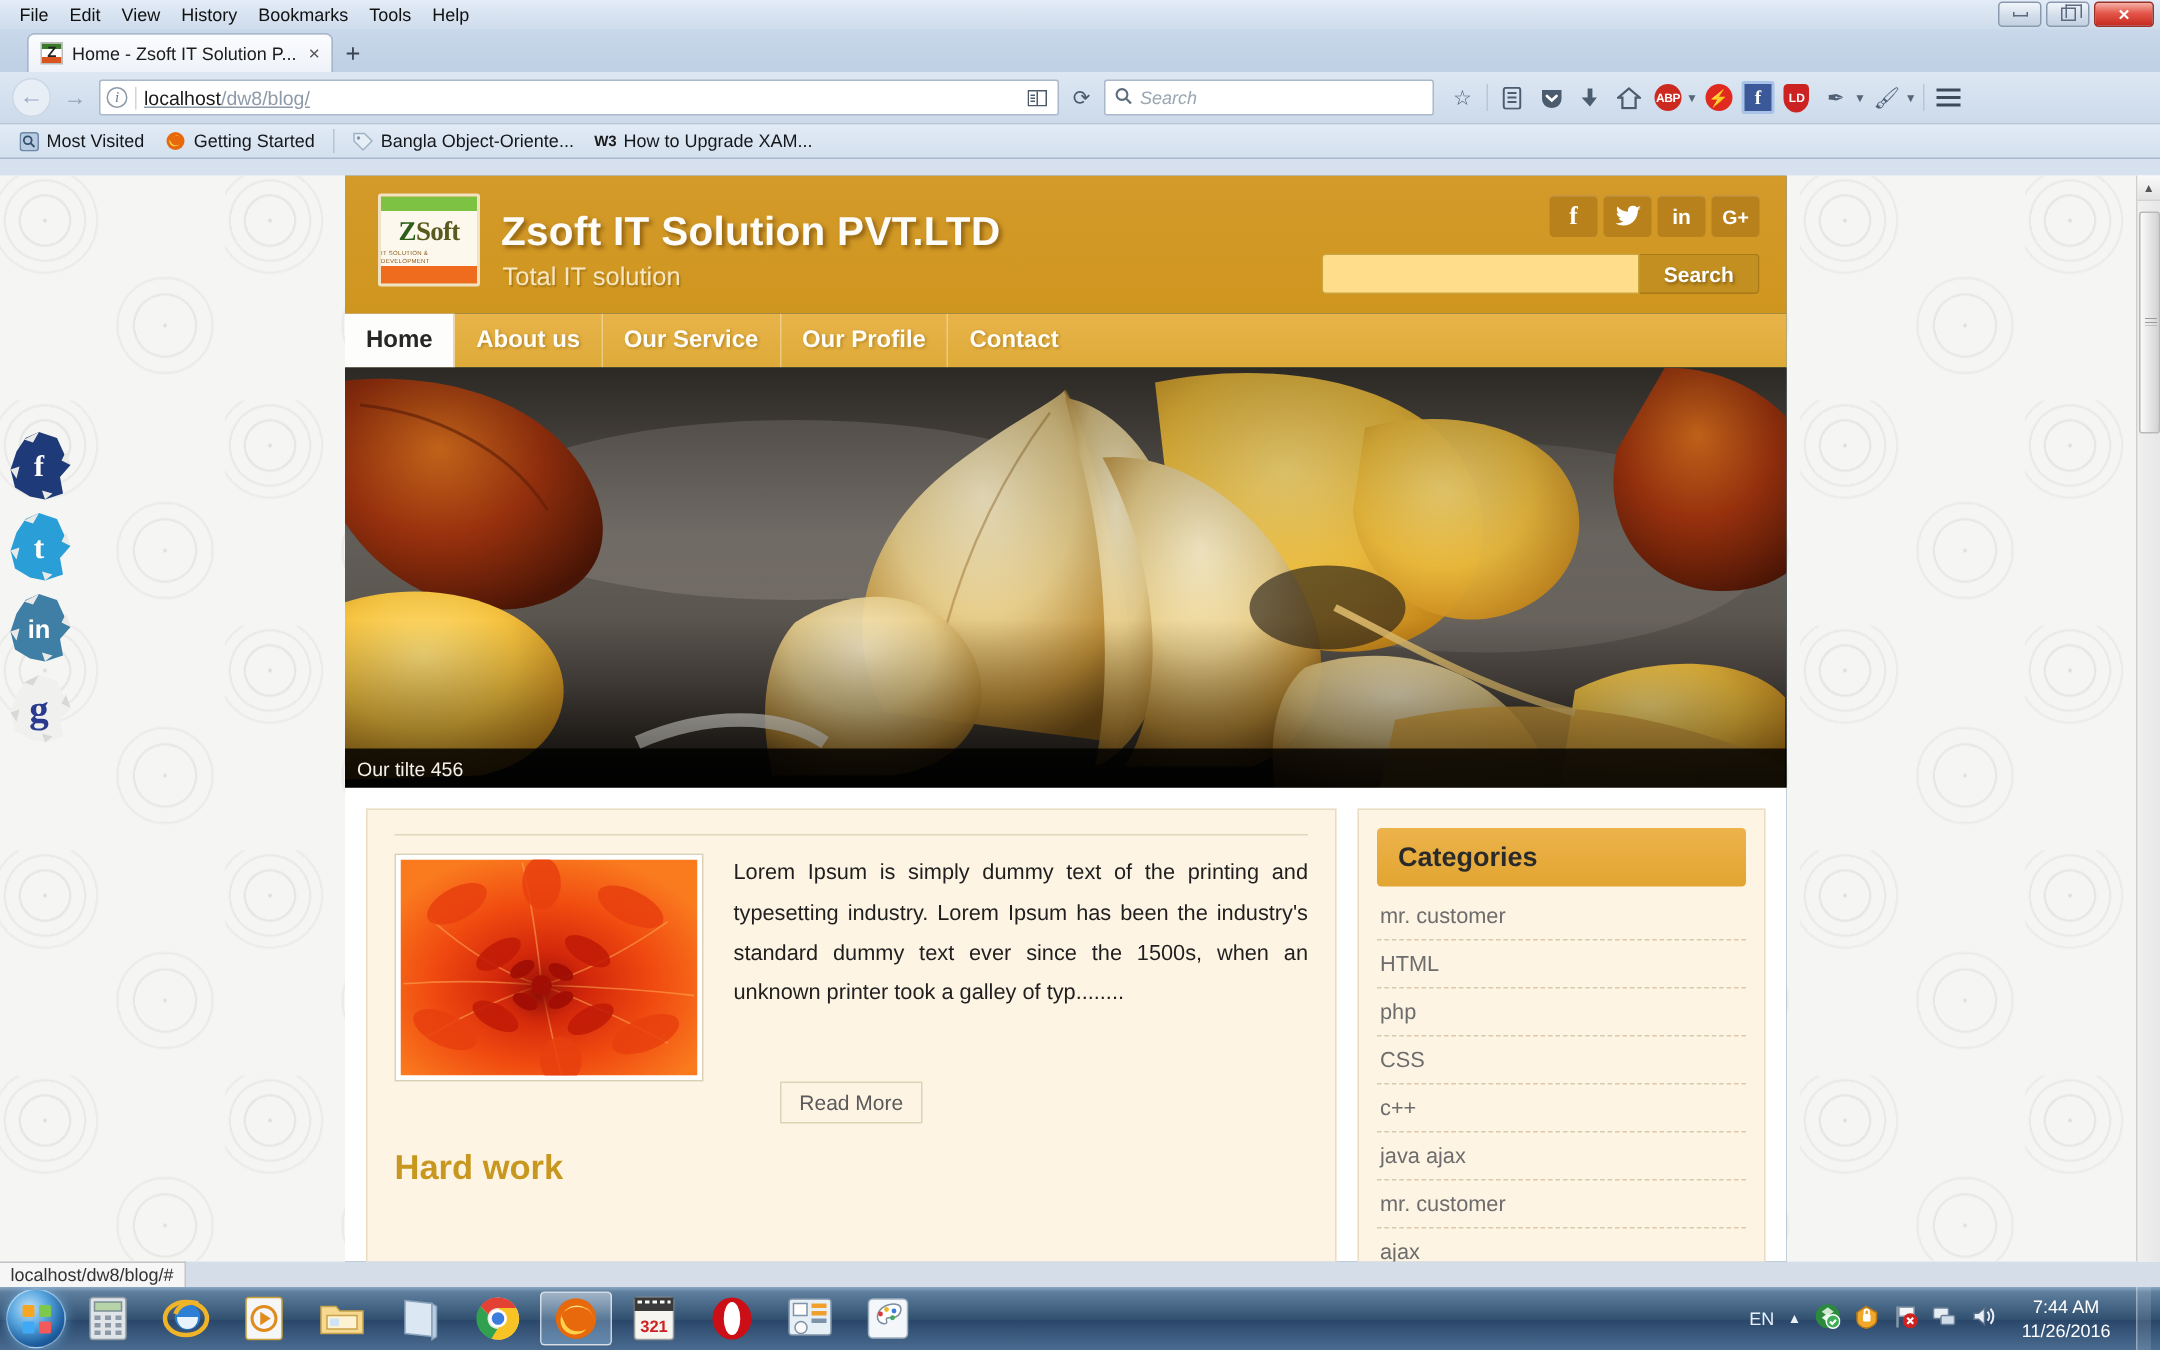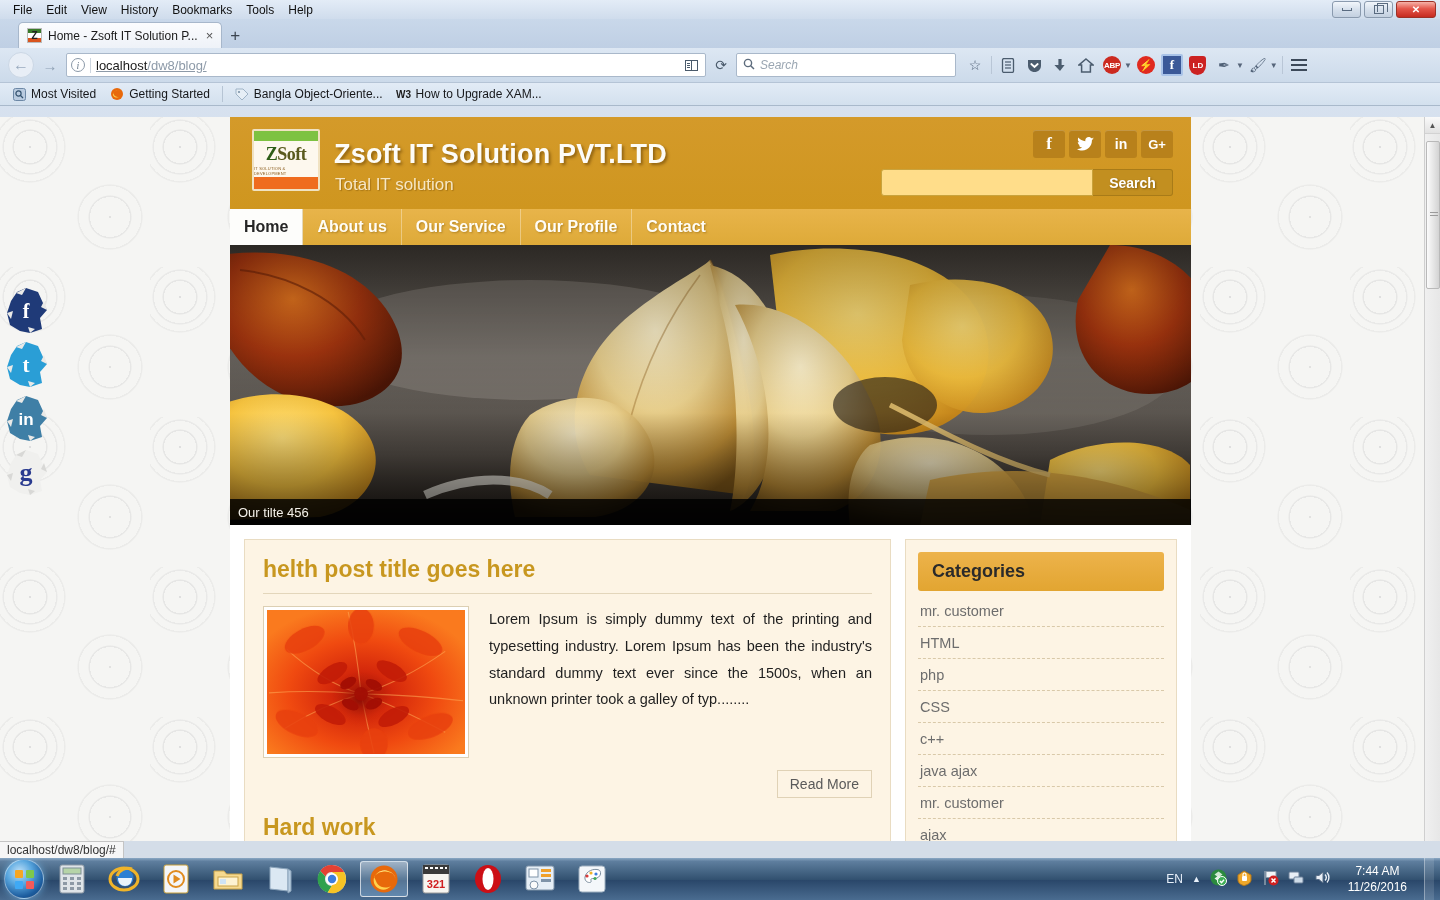--- a/index.html
+++ b/index.html
@@ -245,21 +245,21 @@
   .postmeta a { color:#7cb7e0; text-decoration:none; }
   .postbody { display: flex; gap: 20px; }
   .thumb {
     flex: 0 0 206px; height: 152px; border: 1px solid #dccfb3; background:#fff; padding:3px;
   }
   .thumbimg { width:100%; height:100%; }
   .posttext {
     flex: 1 1 auto; font-size: 14.5px; line-height: 1.85; color: #1f1f1f;
     text-align: justify;
   }
-  .readmorewrap { display:flex; justify-content:flex-end; margin-top: 12px; }
+  .readmorewrap { display:flex; justify-content:center; margin-top: 0; }
   .readmore {
     border: 1px solid #e0d2b6; background: transparent; color: #5a5a5a;
     font-size: 14px; padding: 5px 12px;
   }
   .post2title { font-size: 23px; font-weight: bold; color:#c8971f; margin-top: 16px; padding-bottom:8px;}
 
   .sidebar { flex: 0 0 272px; background:#fdf4e4; border:1px solid #e9dcc2; padding: 12px; }
   .widgethead {
     background: linear-gradient(180deg,#edb34b 0%,#e2a531 100%);
     color: #2a2a2a; font-size: 18px; font-weight: bold;
@@ -612,21 +612,20 @@
           <path d="M660 160 C700 180 760 215 820 230" stroke="#e3c070" stroke-width="5" fill="none" opacity="0.85"></path>
           <path d="M195 250 C240 230 290 230 320 250" stroke="#f2efe6" stroke-width="9" fill="none" opacity="0.75"></path>
           <rect width="961" height="280" fill="url(#shade)"></rect>
         </svg>
         <div class="bannercap">Our tilte 456</div>
       </div>
 
       <div class="content">
 
         <div class="mainpost">
-          <div class="posttitle">helth post title goes here</div>
           <div class="hr"></div>
 
           <div class="postbody">
             <div class="thumb">
               <svg class="thumbimg" viewBox="0 0 200 146" preserveAspectRatio="none">
                 <defs>
                   <radialGradient id="mum" cx="48%" cy="58%" r="62%">
                     <stop offset="0%" stop-color="#9c0f06"></stop>
                       <stop offset="25%" stop-color="#d4280b"></stop>
                     <stop offset="60%" stop-color="#f04a10"></stop>

